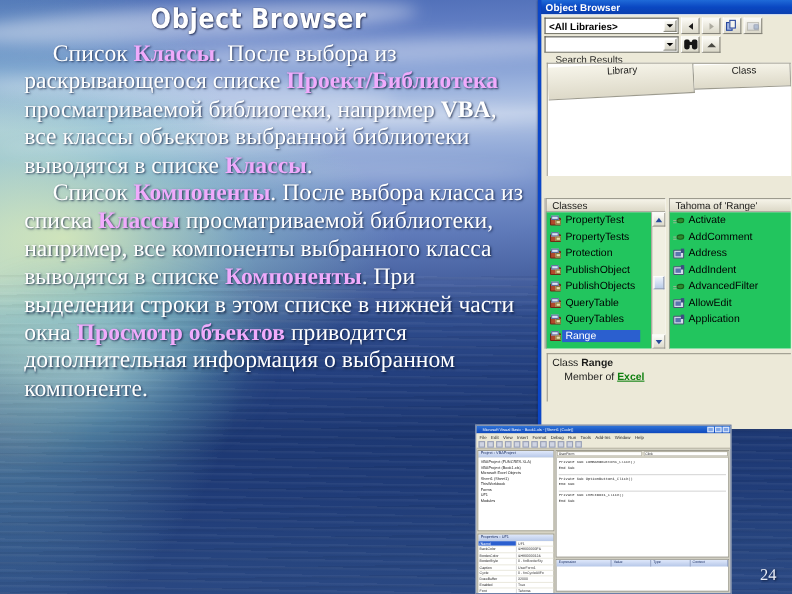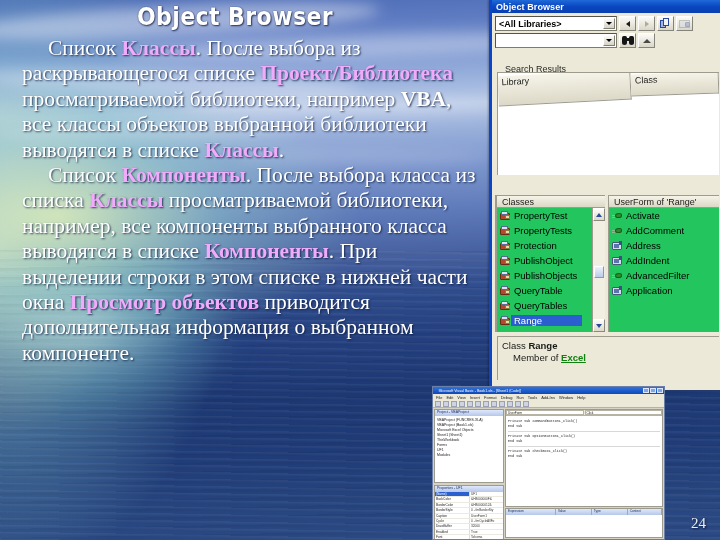--- a/index.html
+++ b/index.html
@@ -152,21 +152,21 @@
   .icn-binoc { position:relative; width:12px; height:9px; }
   .icn-binoc span {
     position:absolute; top:0; width:5px; height:9px; background:#151515;
     border-radius:2px 2px 3px 3px;
   }
   .icn-binoc span:nth-child(1){ left:0; }
   .icn-binoc span:nth-child(2){ right:0; }
   .icn-binoc i { position:absolute; left:4px; top:2px; width:4px; height:3px; background:#151515; }
 
   
-  .sr-group { margin-top:17px; position:relative; padding-top:7px; }
+  .sr-group { margin-top:2px; position:relative; padding-top:7px;text-align:center; }
   .sr-label {
     position:absolute; left:7px; top:0px; background:#ece9d8;
     padding:0 3px; font-size:9px; color:#2a2a28; line-height:9px;
   }
   .sr-frame {
     border:1px solid #9d9b8e; border-right:none; border-bottom:none;
     margin-left:2px; height:103px; background:#ffffff;
     position:relative; overflow:hidden;
   }
   .sr-head { display:flex; height:13px; }
@@ -461,21 +461,21 @@
               <span class="sb-up"></span>
             </div>
           <div class="sb-thumb"></div>
           <div class="sb-btn bot">
               <span class="sb-dn"></span>
             </div>
         </div>
       </div>
 
       <div class="pane" id="members-pane">
-        <div class="pane-hdr">UserForm of 'Range'</div>
+        <div class="pane-hdr">Tahoma of 'Range'</div>
         <div class="pane-list">
           <div class="li">
             <span class="ic-method">
                 <span class="t"></span>
                 <span class="t2"></span>
                 <span class="g"></span>
               </span>
             <span class="lbl">Activate</span>
           </div>
           <div class="li">
@@ -502,20 +502,28 @@
               </span>
             <span class="lbl">AddIndent</span>
           </div>
           <div class="li">
             <span class="ic-method">
                 <span class="t"></span>
                 <span class="t2"></span>
                 <span class="g"></span>
               </span>
             <span class="lbl">AdvancedFilter</span>
+          </div>
+          <div class="li">
+            <span class="ic-prop">
+                <span class="f"></span>
+                <span class="h"></span>
+                <span class="p"></span>
+              </span>
+            <span class="lbl">AllowEdit</span>
           </div>
           <div class="li">
             <span class="ic-prop">
                 <span class="f"></span>
                 <span class="h"></span>
                 <span class="p"></span>
               </span>
             <span class="lbl">Application</span>
           </div>
         </div>

